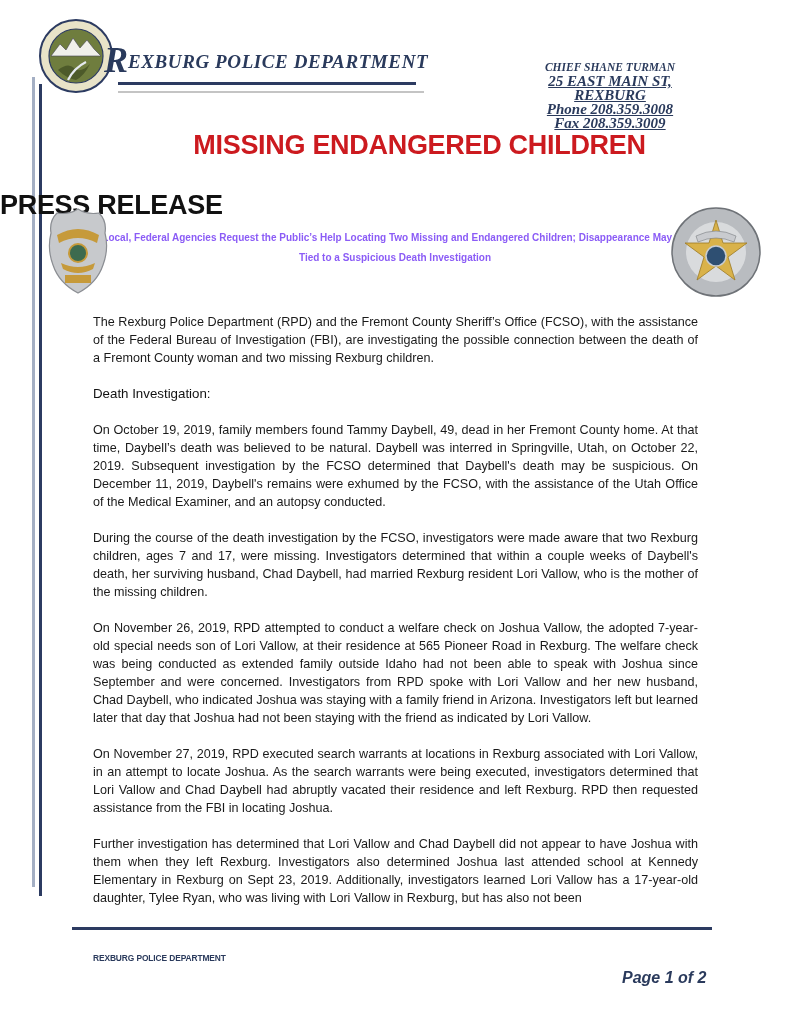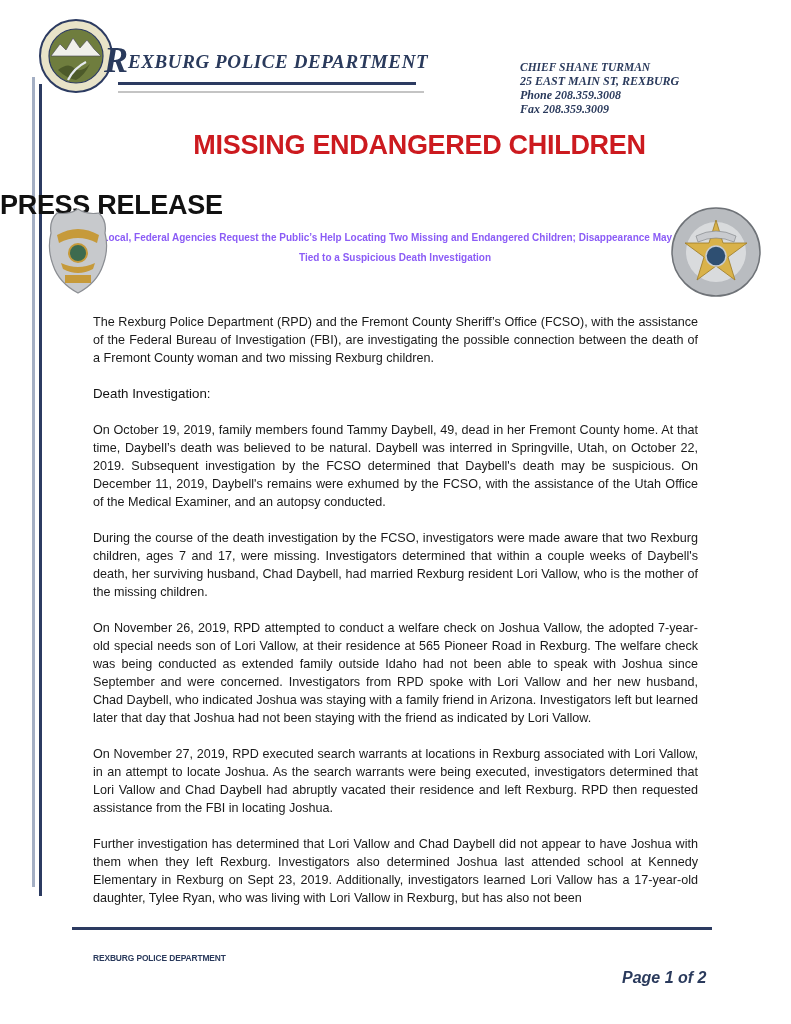--- a/index.html
+++ b/index.html
@@ -7,23 +7,23 @@
 
     .abs { position: absolute; }
 
     
     .logo { left: 38px; top: 18px; width: 76px; height: 76px; }
     .dept-name { left: 104px; top: 42px; font-family: "Liberation Serif", serif; font-style: italic; font-weight: bold; color: #2a3a5c; font-size: 19px; letter-spacing: 0.6px; white-space: nowrap; }
     .dept-name .big { font-size: 36px; line-height: 1; vertical-align: -4px; letter-spacing: 0; }
     .hdr-line-navy { left: 118px; top: 82px; width: 298px; height: 3px; background: #2c3b61; }
     .hdr-line-gray { left: 118px; top: 91px; width: 306px; height: 2px; background: #c4c4c4; }
 
-    .contact { left: 520px; top: 60px; width: 180px; font-family: "Liberation Serif", serif; font-style: italic; font-weight: bold; color: #2a3a5c; line-height: 14px; }
+    .contact { left: 520px; top: 60px; width: 180px; text-align: center; font-family: "Liberation Serif", serif; font-style: italic; font-weight: bold; color: #2a3a5c; line-height: 14px; }
     .contact .chief { font-size: 11.5px; }
-    .contact .line { font-size: 12px; }
+    .contact .line { font-size: 15px; text-decoration: underline; }
 
     
     .vline-gray { left: 32px; top: 77px; width: 3px; height: 810px; background: #a4afc4; }
     .vline-navy { left: 39px; top: 84px; width: 3px; height: 812px; background: #2c3b61; }
 
     
     .main-title { left: 0; width: 791px; top: 130px; text-align: center; color: #cc1a1f; font-weight: bold; font-size: 27px; letter-spacing: -0.3px; padding-left: 24px; }
     .press { left: 0; width: 791px; top: 190px; color: #111; font-weight: bold; font-size: 27px; letter-spacing: -0.3px; }
     .subtitle { left: 100px; width: 590px; top: 228px; text-align: center; color: #8b5cf6; font-weight: bold; font-size: 10px; line-height: 20px; }
 

